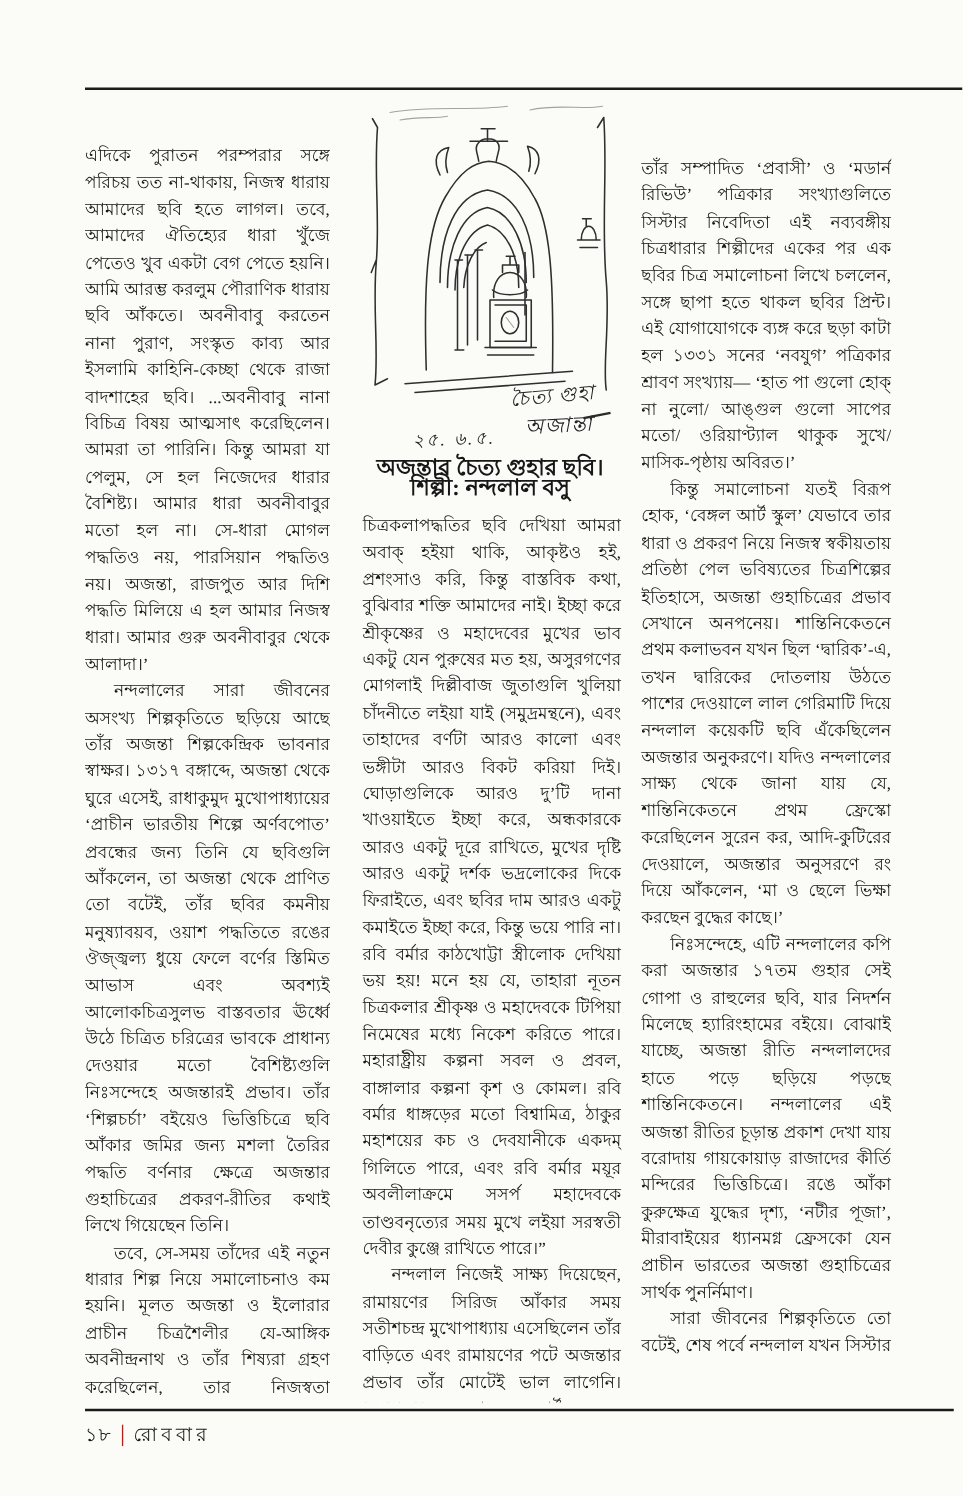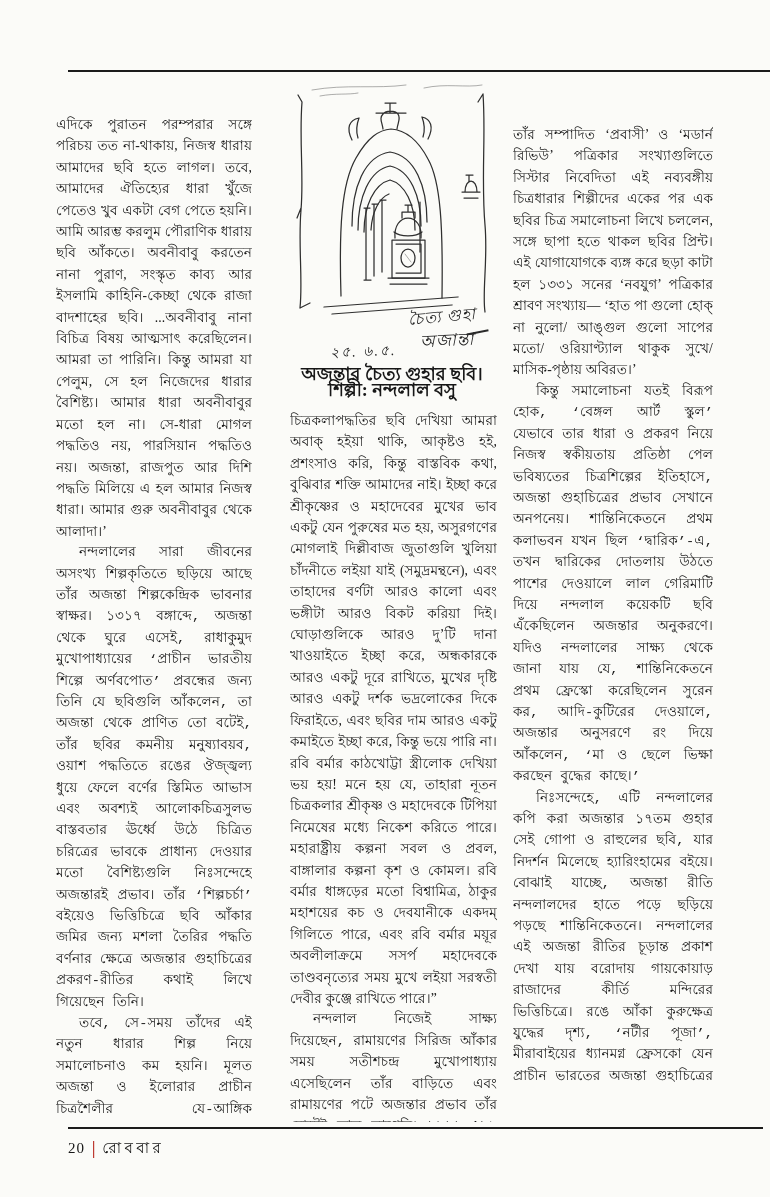--- a/index.html
+++ b/index.html
@@ -10,22 +10,22 @@
   }
   .rule{position:absolute;background:#1b1b1b;height:2px;}
   #header-rule{left:68px;width:702px;top:70px;}
   #footer-rule{left:68px;width:695px;top:1127px;height:2px;}
   .col{
     position:absolute;text-align:justify;
     font-size:13.6px;line-height:21.4px;overflow:hidden;
     letter-spacing:0.1px;
   }
   .col p{margin:0;}
-  .col p.indent{text-indent:1.7em;font-family:Liberation Mono, monospace;}
-  #col1{left:56px;top:114px;width:196px;height:1002px;}
+  .col p.indent{text-indent:1.7em;}
+  #col1{left:68px;top:114px;width:196px;height:1002px;}
   #col2-text{left:290px;top:410px;width:207px;height:712px;}
   #col3{left:513px;top:112px;width:200px;height:960px;margin-top:12px;}
   #illustration{
     position:absolute;left:286px;top:80px;width:214px;height:288px;
   }
   #illustration svg{position:absolute;left:0;top:0;}
   .handwriting{
     position:absolute;font-style:italic;color:#242424;
     font-family:"Liberation Serif","DejaVu Serif",serif;
     white-space:nowrap;
@@ -112,16 +112,16 @@
 <div id="col3" class="col">
     <p>তাঁর সম্পাদিত ‘প্রবাসী’ ও ‘মডার্ন রিভিউ’ পত্রিকার সংখ্যাগুলিতে সিস্টার নিবেদিতা এই নব্যবঙ্গীয় চিত্রধারার শিল্পীদের একের পর এক ছবির চিত্র সমালোচনা লিখে চললেন, সঙ্গে ছাপা হতে থাকল ছবির প্রিন্ট। এই যোগাযোগকে ব্যঙ্গ করে ছড়া কাটা হল ১৩৩১ সনের ‘নবযুগ’ পত্রিকার শ্রাবণ সংখ্যায়— ‘হাত পা গুলো হোক্ না নুলো/ আঙ্গুল গুলো সাপের মতো/ ওরিয়াণ্ট্যাল থাকুক সুখে/ মাসিক-পৃষ্ঠায় অবিরত।’</p>
     <p class="indent">কিন্তু সমালোচনা যতই বিরূপ হোক, ‘বেঙ্গল আর্ট স্কুল’ যেভাবে তার ধারা ও প্রকরণ নিয়ে নিজস্ব স্বকীয়তায় প্রতিষ্ঠা পেল ভবিষ্যতের চিত্রশিল্পের ইতিহাসে, অজন্তা গুহাচিত্রের প্রভাব সেখানে অনপনেয়। শান্তিনিকেতনে প্রথম কলাভবন যখন ছিল ‘দ্বারিক’-এ, তখন দ্বারিকের দোতলায় উঠতে পাশের দেওয়ালে লাল গেরিমাটি দিয়ে নন্দলাল কয়েকটি ছবি এঁকেছিলেন অজন্তার অনুকরণে। যদিও নন্দলালের সাক্ষ্য থেকে জানা যায় যে, শান্তিনিকেতনে প্রথম ফ্রেস্কো করেছিলেন সুরেন কর, আদি-কুটিরের দেওয়ালে, অজন্তার অনুসরণে রং দিয়ে আঁকলেন, ‘মা ও ছেলে ভিক্ষা করছেন বুদ্ধের কাছে।’</p>
     <p class="indent">নিঃসন্দেহে, এটি নন্দলালের কপি করা অজন্তার ১৭তম গুহার সেই গোপা ও রাহুলের ছবি, যার নিদর্শন মিলেছে হ্যারিংহামের বইয়ে। বোঝাই যাচ্ছে, অজন্তা রীতি নন্দলালদের হাতে পড়ে ছড়িয়ে পড়ছে শান্তিনিকেতনে। নন্দলালের এই অজন্তা রীতির চূড়ান্ত প্রকাশ দেখা যায় বরোদায় গায়কোয়াড় রাজাদের কীর্তি মন্দিরের ভিত্তিচিত্রে। রঙে আঁকা কুরুক্ষেত্র যুদ্ধের দৃশ্য, ‘নটীর পূজা’, মীরাবাইয়ের ধ্যানমগ্ন ফ্রেসকো যেন প্রাচীন ভারতের অজন্তা গুহাচিত্রের সার্থক পুনর্নিমাণ।</p>
     <p class="indent">সারা জীবনের শিল্পকৃতিতে তো বটেই, শেষ পর্বে নন্দলাল যখন সিস্টার নিবেদিতার নিজের হাতে গড়া স্থাপত্য নকশা করছেন, তখন তাঁর অজন্তা-যাত্রা যে সিস্টারকে ছাড়া সম্ভব হত না, সে-কথা মনে রেখেই স্কুলের প্রবেশদ্বার, তোরণ, অলিন্দ, থাম সর্বত্র ফিরিয়ে আনলেন অজন্তা গুহাচিত্রের নকশা। থামে রইল সেই আমলকশিলা, রত্নহার, স্বর্ণপেটিকা। সহস্রদল পদ্মর সিঁড়িটি যেন অজন্তার ভিত্তিগাত্র থেকেই তুলে আনা, তার দু’-পাশে গুহার রিলিফের আদলে মকরবাহনা গঙ্গা ও কূর্মবাহনা যমুনার মূর্তি। অজন্তার প্রতি, অজন্তা যাত্রার পৃষ্ঠপোষণাকারিণীর প্রতি এই ছিল তাঁর শেষ উৎসর্গ।</p>
   </div>
 
 <div id="footer-rule" class="rule"></div>
 
 <div id="footer">
-  <span class="pgnum">20</span>
+  <span class="pgnum">১৮</span>
   <span class="sep" style="color: rgb(181, 31, 22);">|</span>
   <span class="mag">রোববার</span>
 </div>
 
 </body></html>

